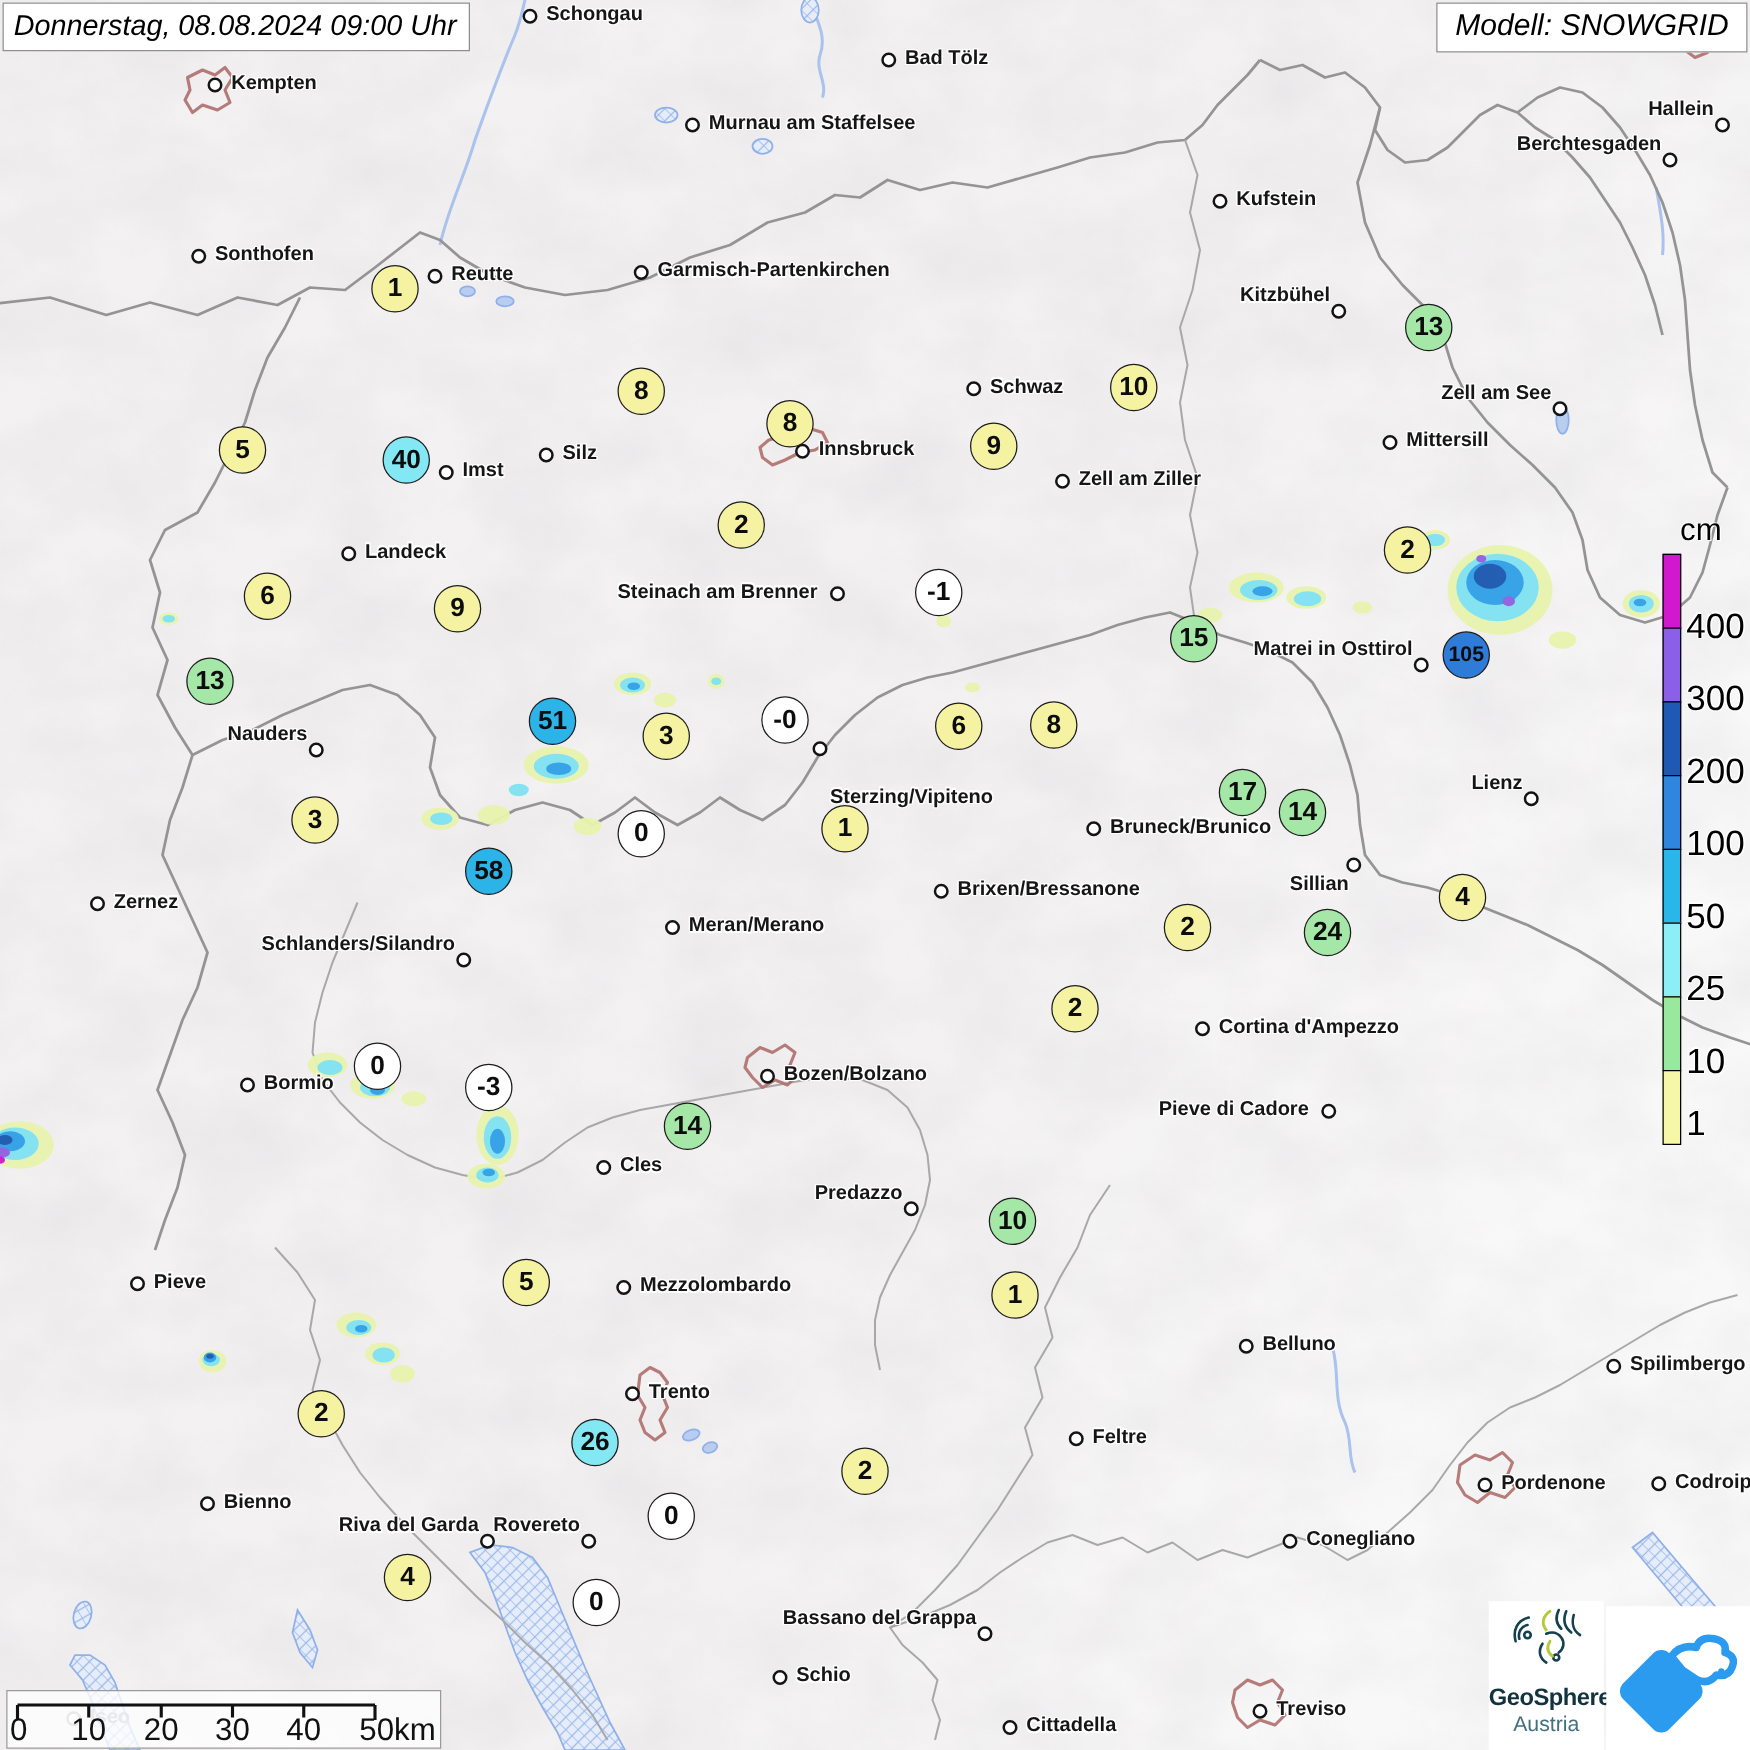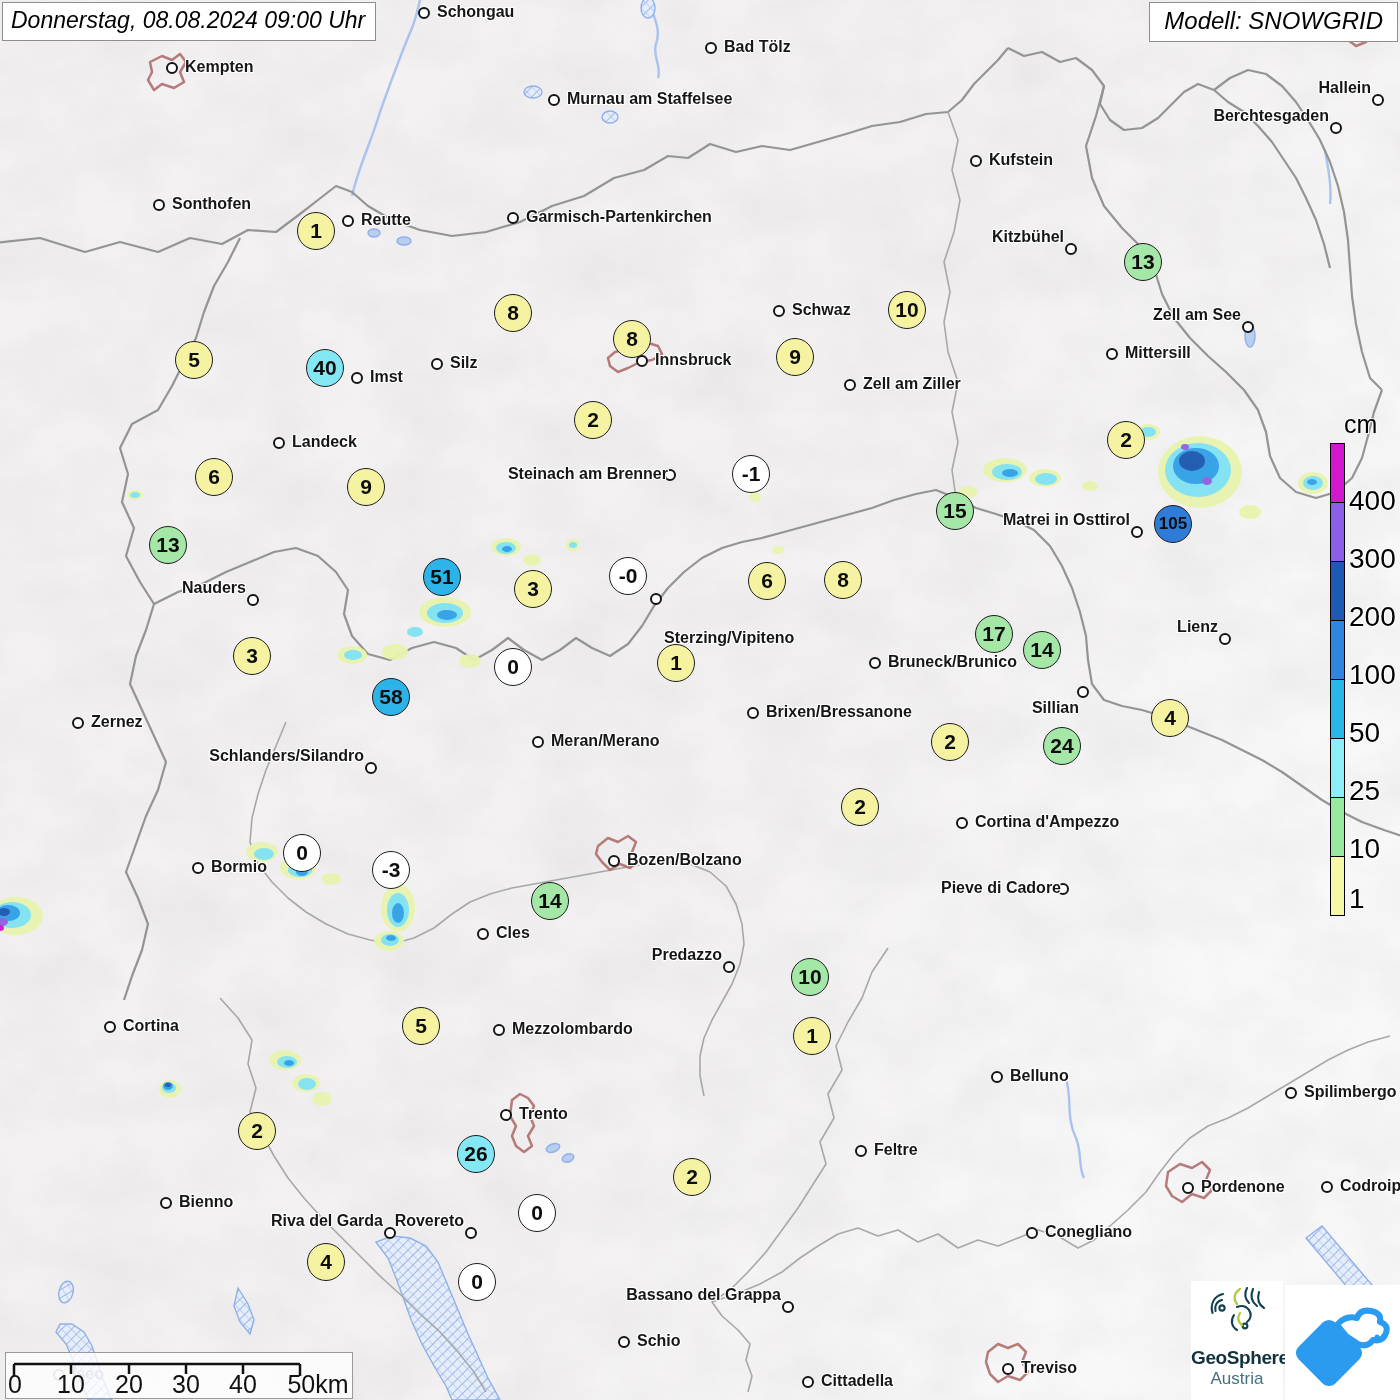--- a/index.html
+++ b/index.html
@@ -8,21 +8,21 @@
     font-family:"Liberation Sans", sans-serif;}
   svg.geo{position:absolute;left:0;top:0;z-index:1;}
   
   .city{position:absolute;z-index:5;}
   .cmark{position:absolute;width:8px;height:8px;left:-6px;top:-6px;background:#fff;
     border:2.4px solid #141414;border-radius:50%;box-sizing:content-box;}
   .clabel{position:absolute;white-space:nowrap;font-weight:700;font-size:16px;color:#161616;
     text-shadow:1px 0 0 #fff,-1px 0 0 #fff,0 1px 0 #fff,0 -1px 0 #fff,
       1px 1px 0 #fff,-1px -1px 0 #fff,1px -1px 0 #fff,-1px 1px 0 #fff;}
   .side-r  .clabel{left:13px;top:-10px;}
-  .side-l  .clabel{right:2px;top:-10px;}
+  .side-l  .clabel{right:16px;top:-10px;}
   .side-tl .clabel{right:7px;top:-21px;}
   .side-bl .clabel{right:4px;top:7px;}
   .side-br .clabel{left:8px;top:6px;margin-top:24px;}
   .city.faded{z-index:2;}
   .city.faded .clabel{color:#9a9a9a;text-shadow:none;}
   .city.faded .cmark{border-color:#9a9a9a;}
   
   .stn{position:absolute;width:38px;height:38px;margin:-19px 0 0 -19px;border-radius:50%;
     border:1.7px solid #1d1d1d;display:flex;align-items:center;justify-content:center;
     font-weight:700;font-size:21px;color:#0d0d0d;z-index:6;box-sizing:border-box;}
@@ -348,21 +348,21 @@
       <div class="city side-r" style="left: 483px; top: 934px;">
         <span class="cmark"></span>
         <span class="clabel">Cles</span>
       </div>
       <div class="city side-tl" style="left: 729px; top: 967px;">
         <span class="cmark"></span>
         <span class="clabel">Predazzo</span>
       </div>
       <div class="city side-r" style="left: 110px; top: 1027px;">
         <span class="cmark"></span>
-        <span class="clabel">Cortina</span>
+        <span class="clabel">Pieve</span>
       </div>
       <div class="city side-r" style="left: 499px; top: 1030px;">
         <span class="cmark"></span>
         <span class="clabel">Mezzolombardo</span>
       </div>
       <div class="city side-r" style="left: 997px; top: 1077px;">
         <span class="cmark"></span>
         <span class="clabel">Belluno</span>
       </div>
       <div class="city side-r" style="left: 1291px; top: 1093px;">

